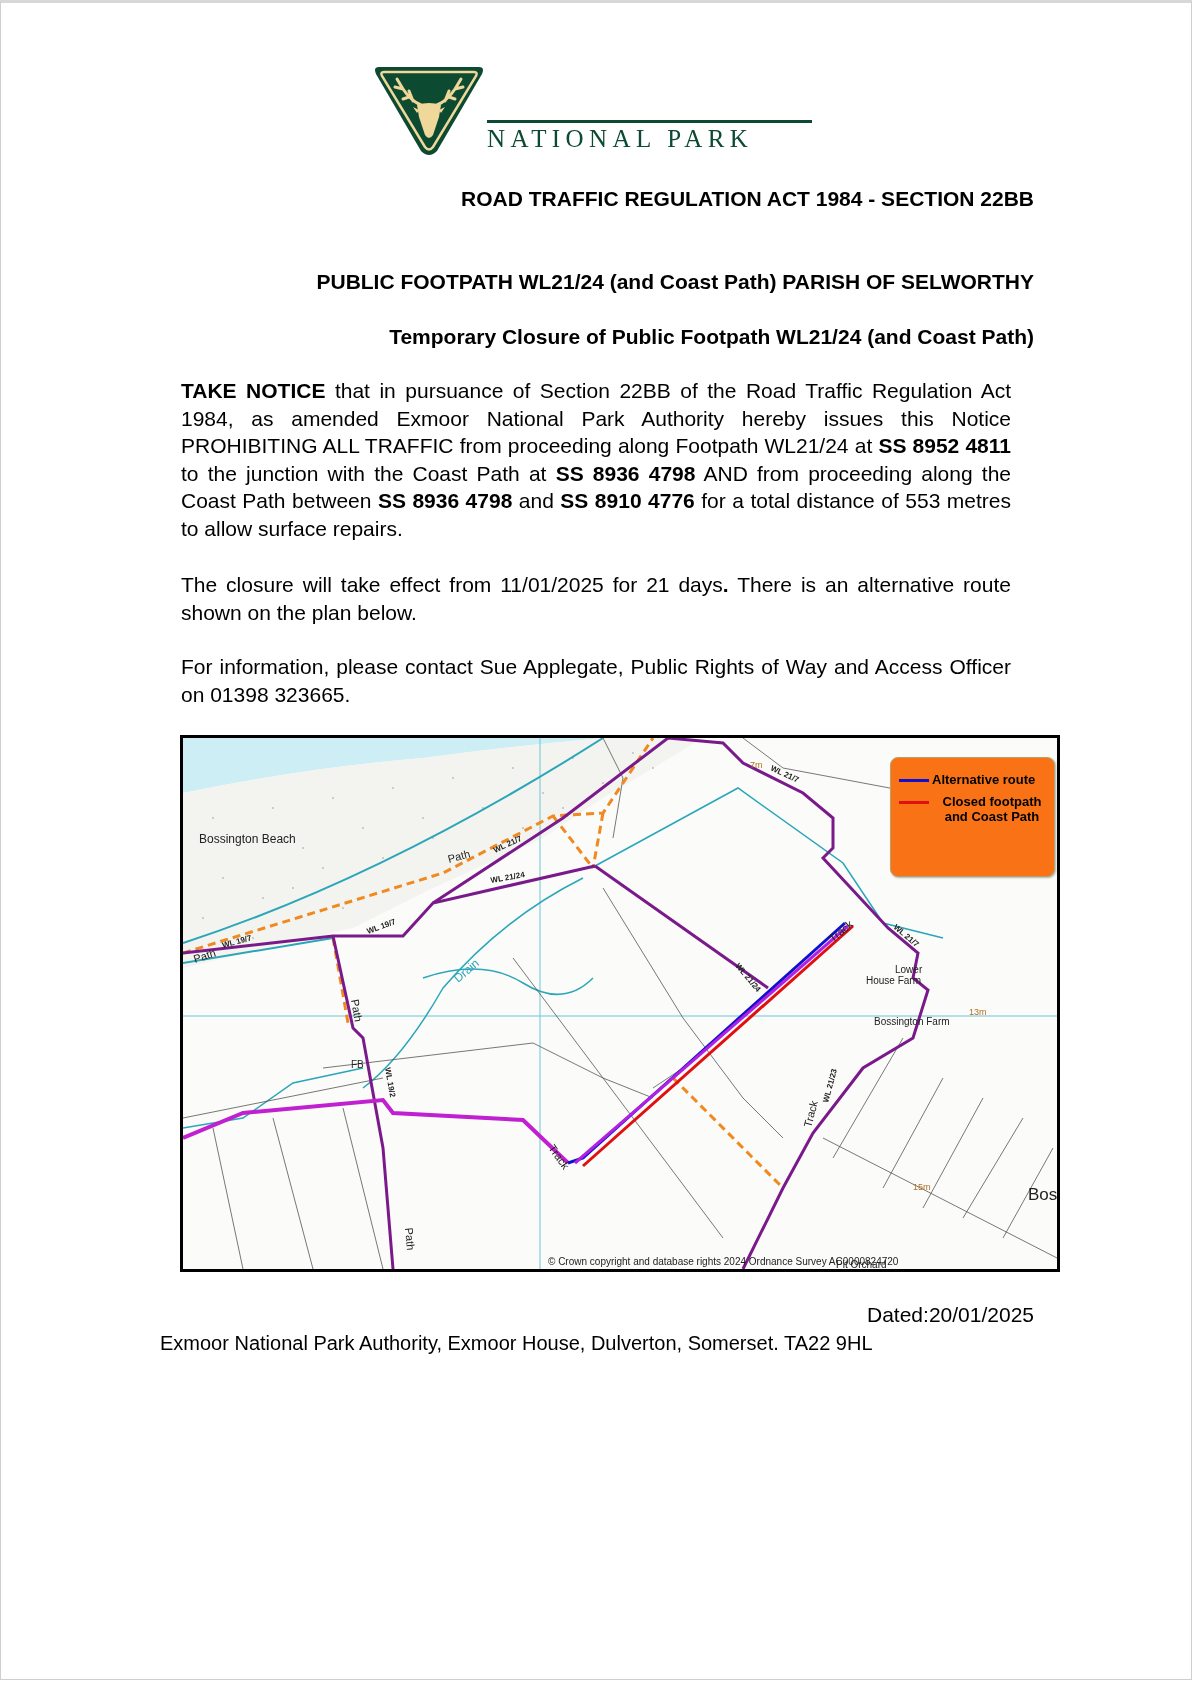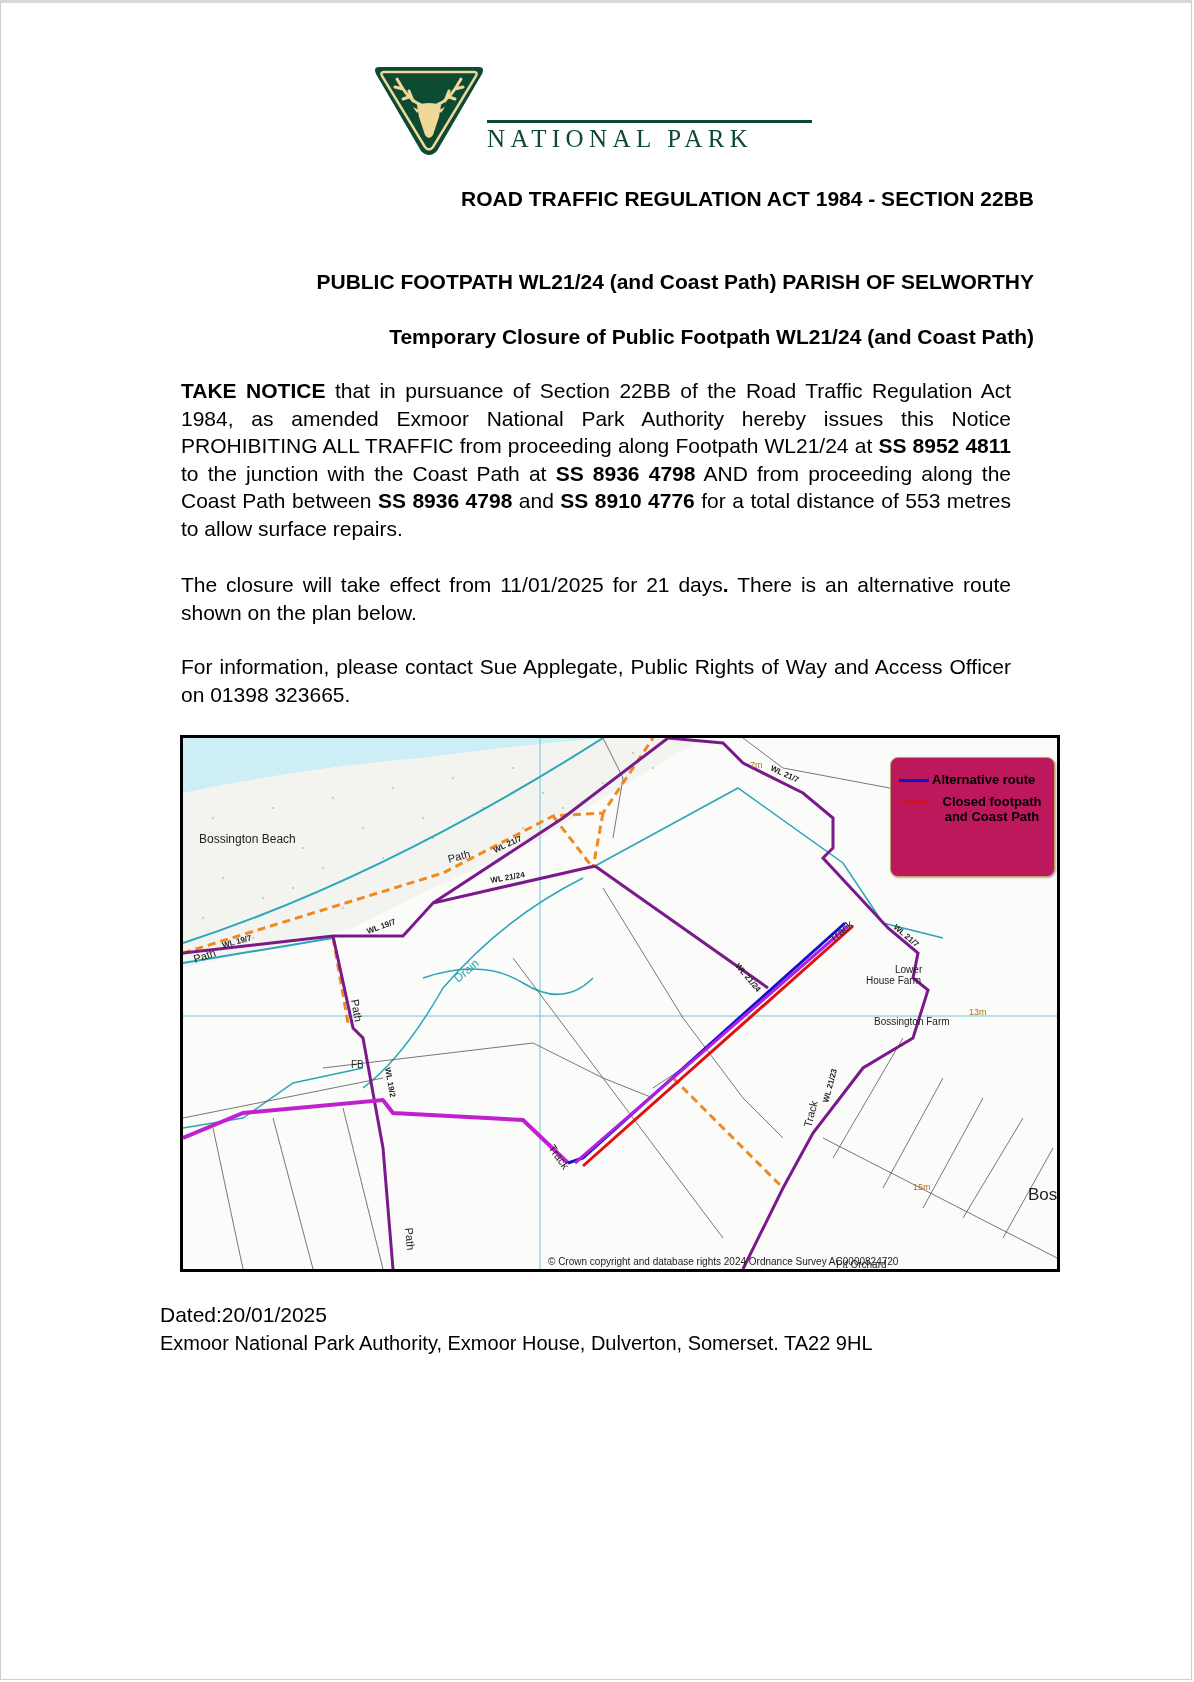--- a/index.html
+++ b/index.html
@@ -24,27 +24,27 @@
           text-align: justify; }
   .p1 { top: 377px; }
   .p2 { top: 571px; }
   .p3 { top: 653px; }
   .para b { font-weight: bold; }
 
   .map { position: absolute; left: 180px; top: 735px; width: 880px; height: 537px;
          border: 3px solid #000; box-sizing: border-box; overflow: hidden; background: #fbfbfa; }
   .map svg { position: absolute; left: 0; top: 0; }
   .legend { position: absolute; left: 707px; top: 19px; width: 163px; height: 118px;
-            background: #be185d; border: 1px solid #b8a268; border-radius: 8px; box-shadow: 1px 1px 2px rgba(0,0,0,.3); }
+            background: #f97316; border: 1px solid #b8a268; border-radius: 8px; box-shadow: 1px 1px 2px rgba(0,0,0,.3); }
   .legend-row { position: absolute; left: 8px; font-size: 13px; font-weight: bold; line-height: 15px; }
   .legend-swatch { position: absolute; left: 0; top: 7px; width: 30px; height: 3px; }
   .legend-label { position: absolute; left: 43px; top: 0; white-space: nowrap; }
   .copyright { position: absolute; left: 355px; top: 518px; font-size: 10px; color: #222; white-space: nowrap; margin-left: 10px; }
 
-  .dated { position: absolute; left: 160px; width: 874px; top: 1302px; text-align: left; font-size: 21px; line-height: 26px; }
+  .dated { position: absolute; left: 160px; width: 874px; top: 1302px; text-align: right; font-size: 21px; line-height: 26px; }
   .address { position: absolute; left: 160px; width: 874px; top: 1330px; text-align: left; font-size: 20px; line-height: 26px; }
 
   .maplabel { font-family: "Liberation Sans", sans-serif; }
 </style>
 </head>
 <body>
 
 <div class="page-frame"></div>
 
 <div class="logo">

